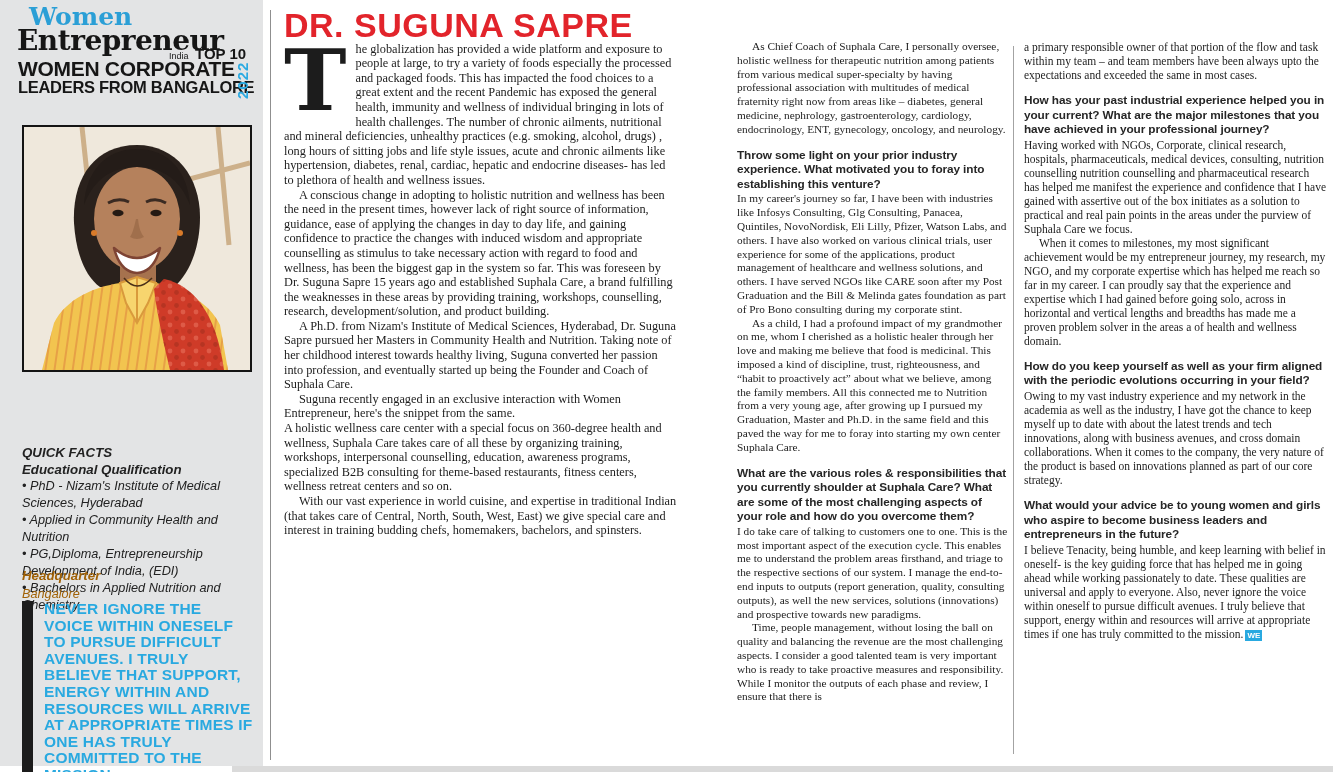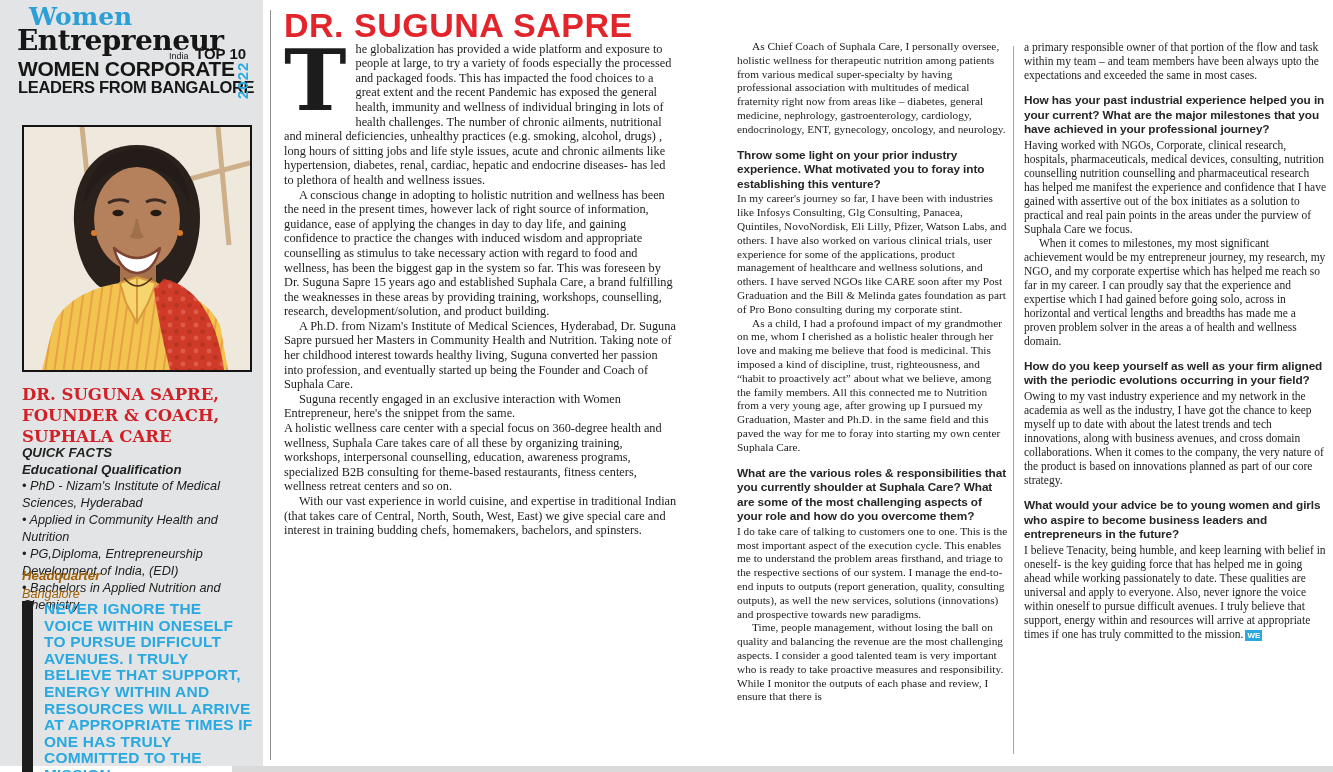--- a/index.html
+++ b/index.html
@@ -120,25 +120,20 @@
         <path d="M18 243 L30 196 C42 172 70 160 96 156 L113 150 L132 156 C160 162 186 176 196 198 L204 243 Z" fill="#f2c44f"></path>
         <path d="M18 243 L30 196 C42 172 70 160 96 156 L113 150 L132 156 C160 162 186 176 196 198 L204 243 Z" fill="url(#str)"></path>
         <path d="M96 156 L113 150 L132 156 L124 176 L113 196 L102 176 Z" fill="#f7d56e" stroke="#d99a3c" stroke-width="2"></path>
         <path d="M113 150 L113 196" stroke="#d99a3c" stroke-width="2"></path>
         <path d="M100 151 Q113 167 128 151" stroke="#4a3018" stroke-width="1.5" fill="none"></path>
         <path d="M140 152 C168 158 192 184 200 243 L146 243 C138 210 132 180 130 162 Z" fill="#cf3b28"></path>
         <path d="M140 152 C168 158 192 184 200 243 L146 243 C138 210 132 180 130 162 Z" fill="url(#dots)" opacity="0.6"></path>
       </svg>
     </div>
 
-    <div class="profile-name">
-      <div>DR. SUGUNA SAPRE,</div>
-      <div>FOUNDER &amp; COACH,</div>
-      <div>SUPHALA CARE</div>
-    </div>
 
     <div class="quick-facts">
       <div class="qf-title">QUICK FACTS</div>
       <div class="qf-sub">Educational Qualification</div>
       <div class="qf-item">PhD - Nizam's Institute of Medical Sciences, Hyderabad</div>
       <div class="qf-item">Applied in Community Health and Nutrition</div>
       <div class="qf-item">PG,Diploma, Entrepreneurship Development of India, (EDI)</div>
       <div class="qf-item">Bachelors in Applied Nutrition and Chemistry</div>
     </div>
 

